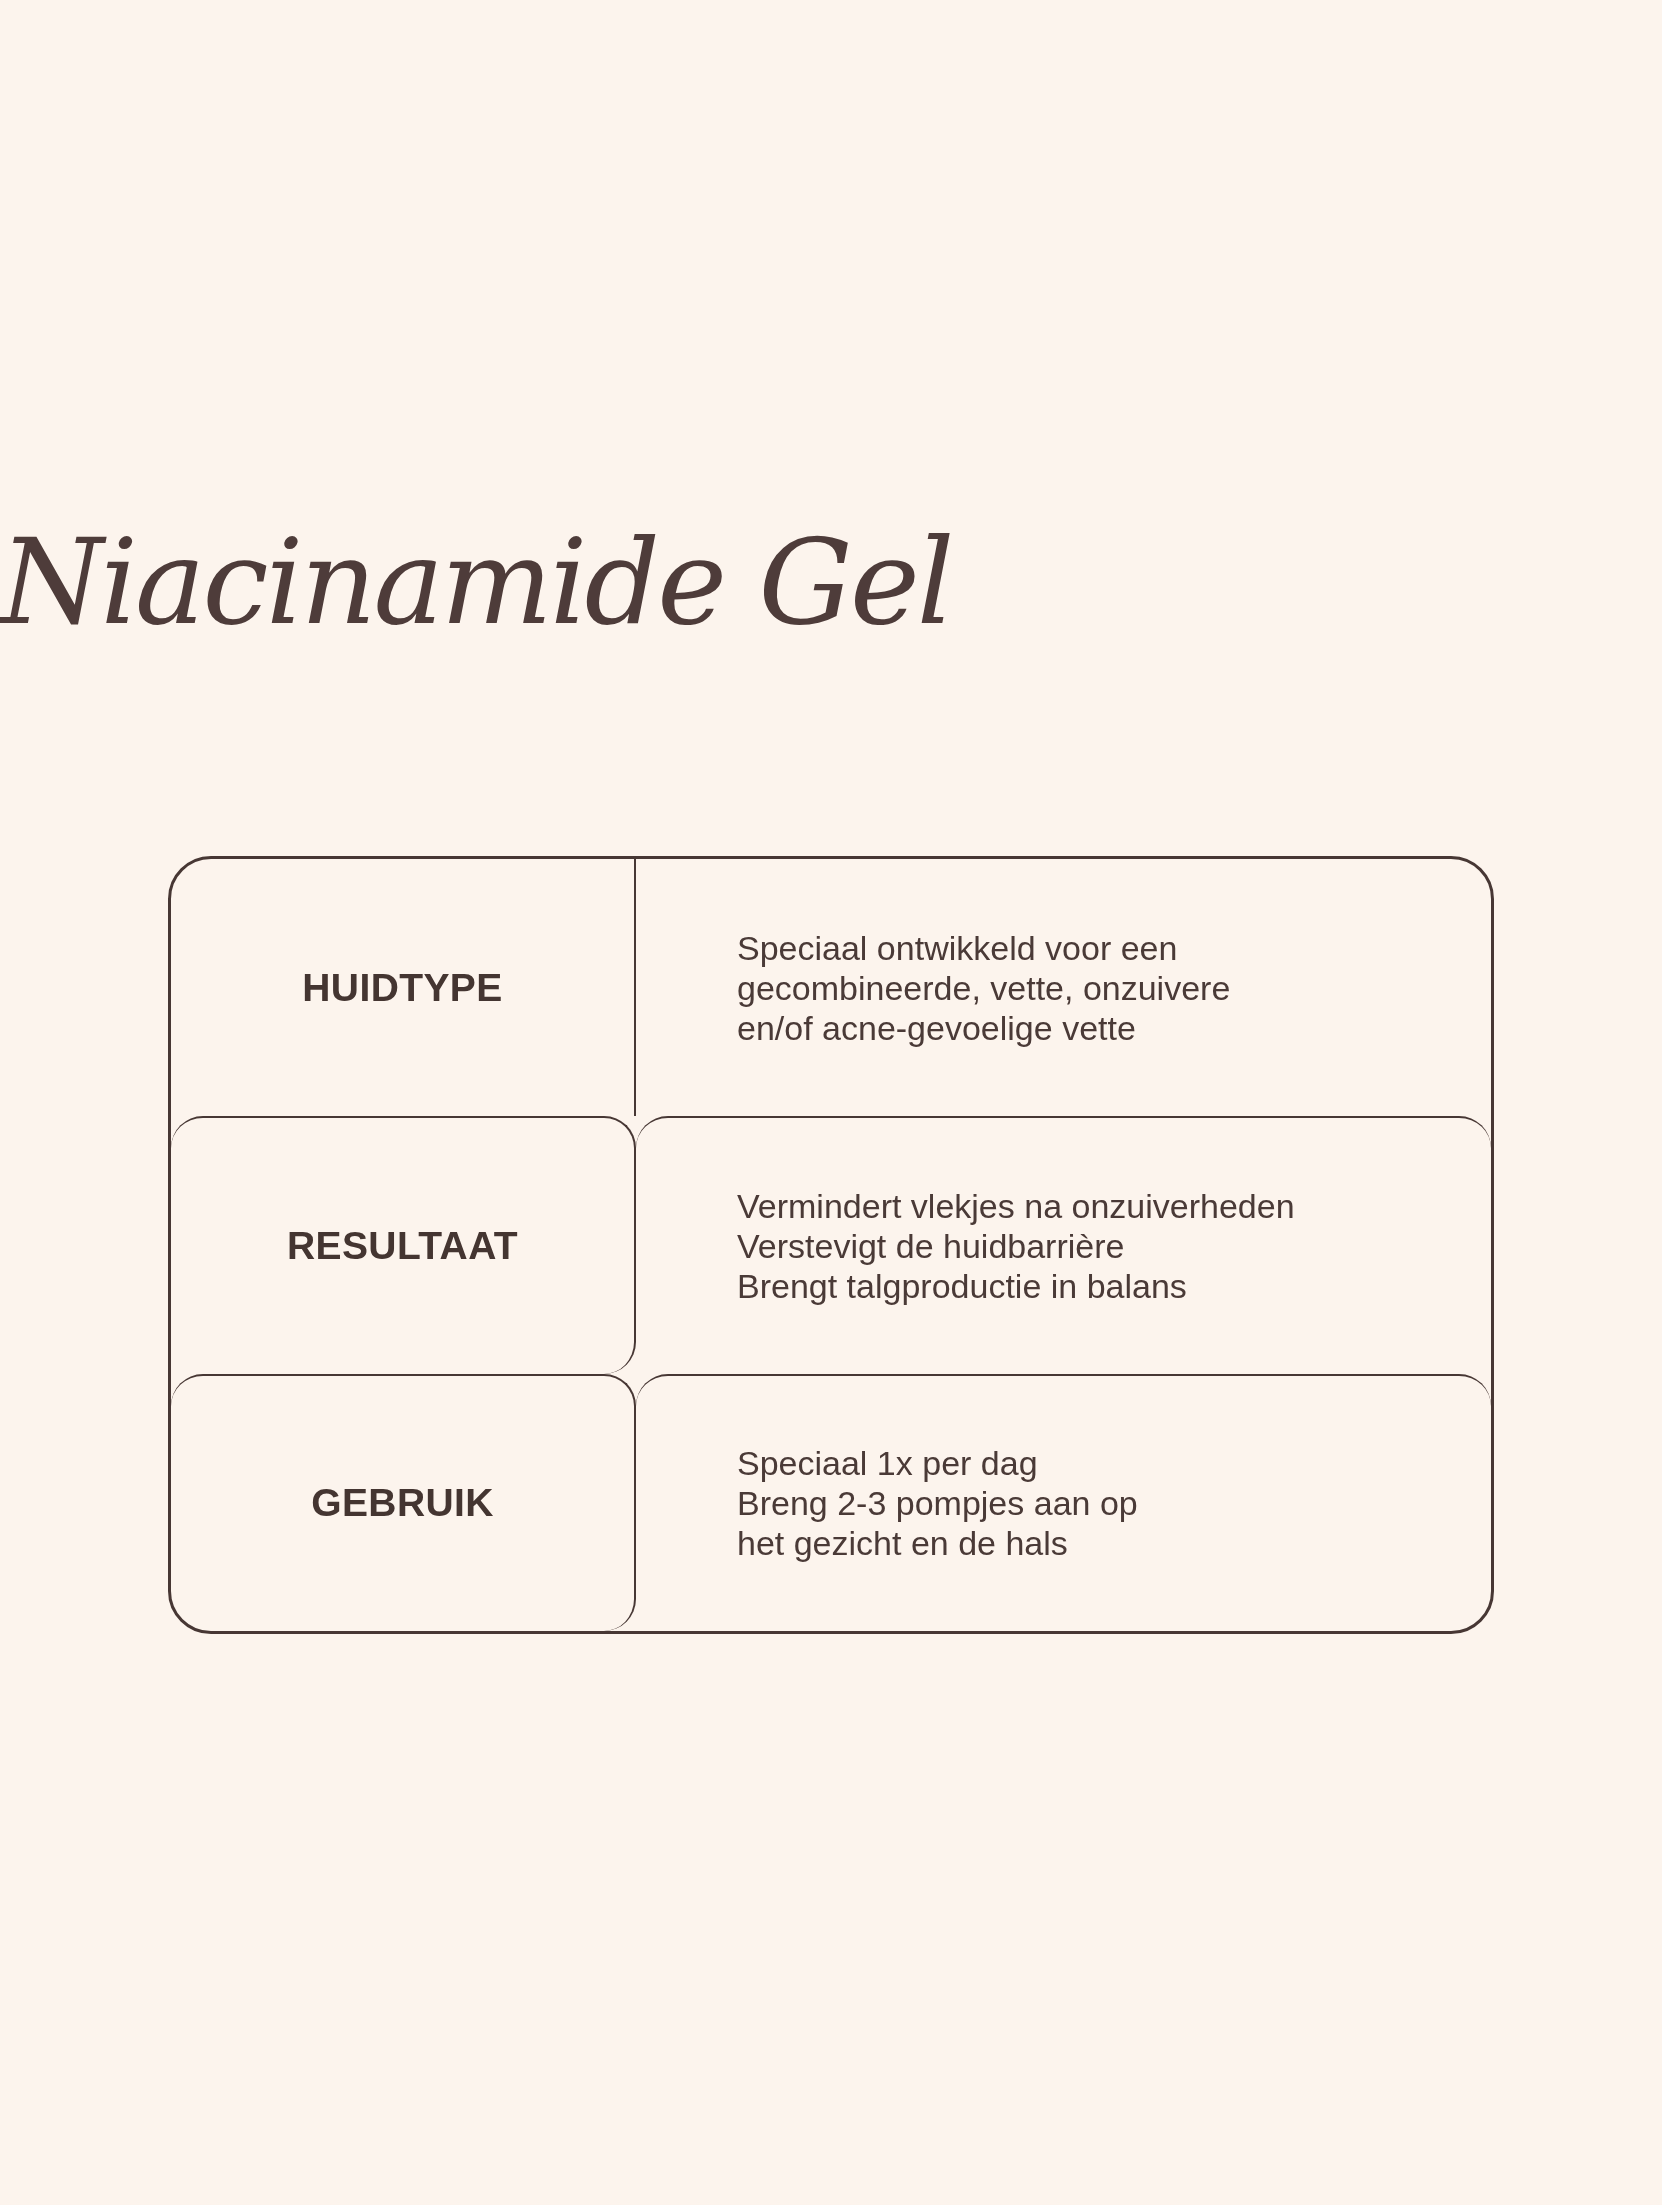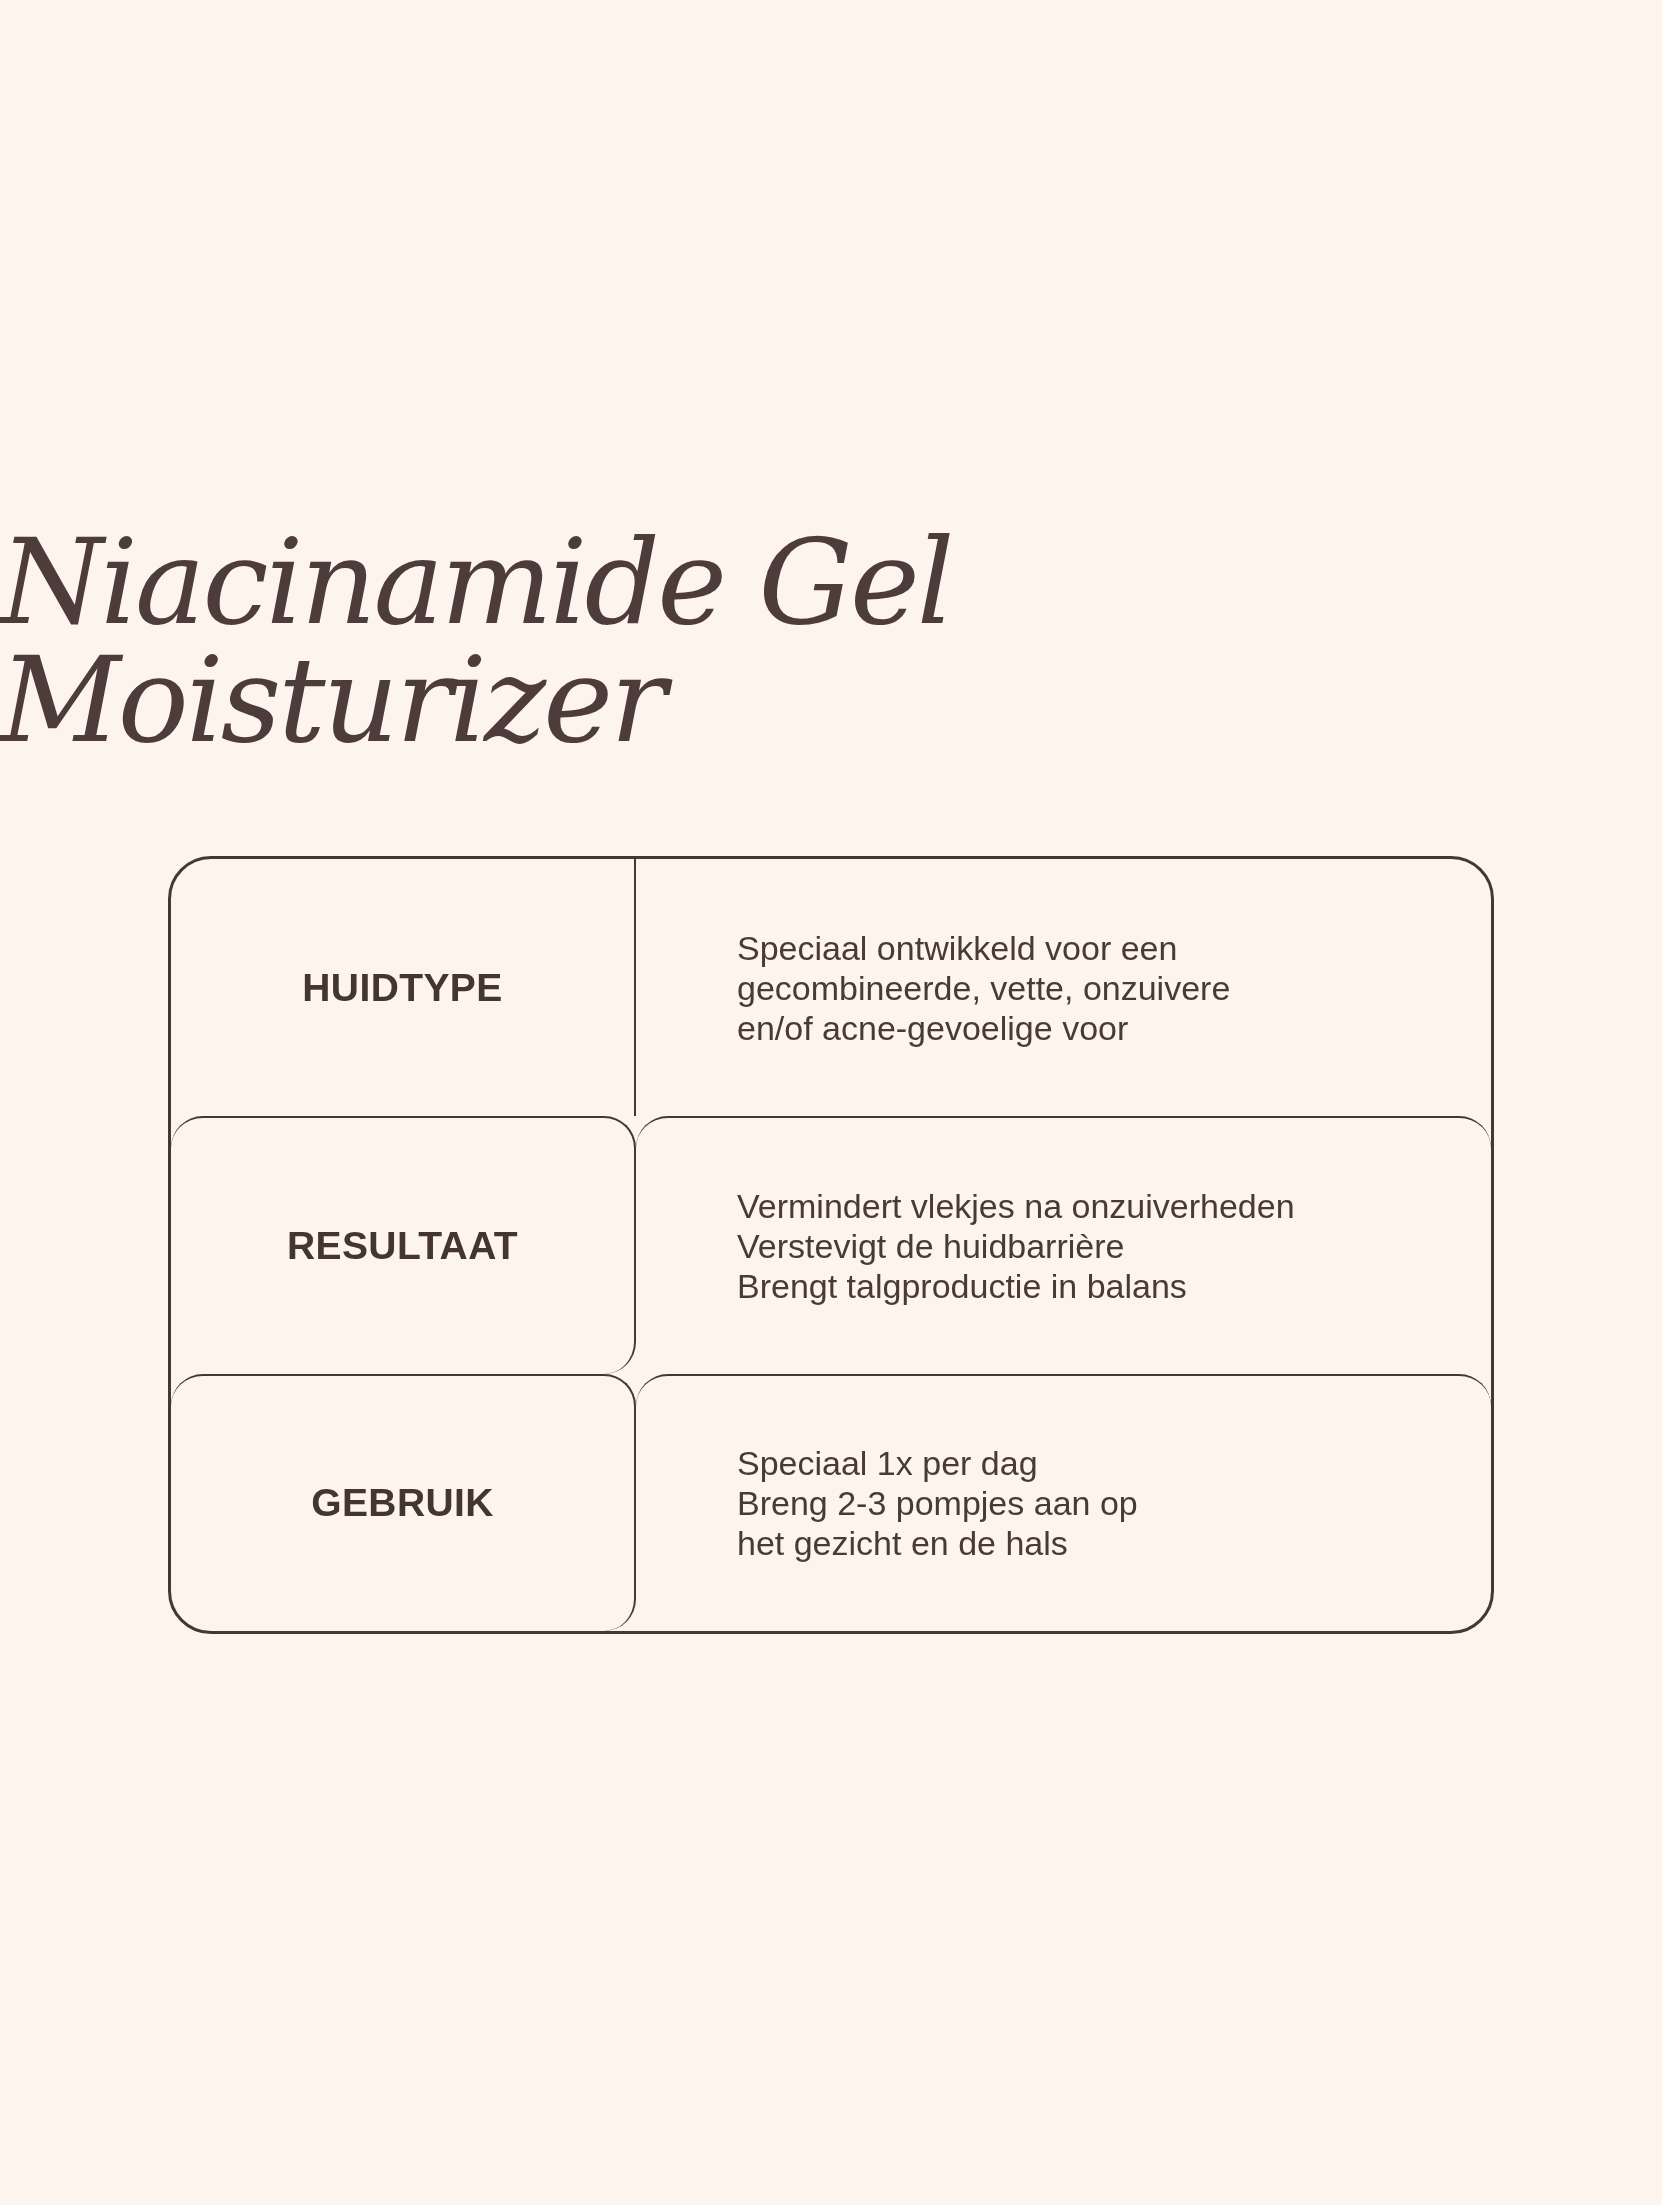--- a/index.html
+++ b/index.html
@@ -76,33 +76,32 @@
   }
   .content-lines .line {
     display: block;
   }
 </style>
 </head>
 <body>
 
 <h1 class="title">
   <span class="line">Niacinamide Gel</span>
-  <span class="line">Moisturizer</span>
 </h1>
 
 <div class="info-table">
 
   <div class="cell label-cell">
     <span>HUIDTYPE</span>
   </div>
   <div class="cell content-cell">
     <div class="content-lines">
       <span class="line">Speciaal ontwikkeld voor een</span>
       <span class="line">gecombineerde, vette, onzuivere</span>
-      <span class="line">en/of acne-gevoelige voor</span>
+      <span class="line">en/of acne-gevoelige vette</span>
     </div>
   </div>
 
   <div class="cell label-cell row-divider">
     <span>RESULTAAT</span>
   </div>
   <div class="cell content-cell row-divider">
     <div class="content-lines">
       <span class="line">Vermindert vlekjes na onzuiverheden</span>
       <span class="line">Verstevigt de huidbarrière</span>

